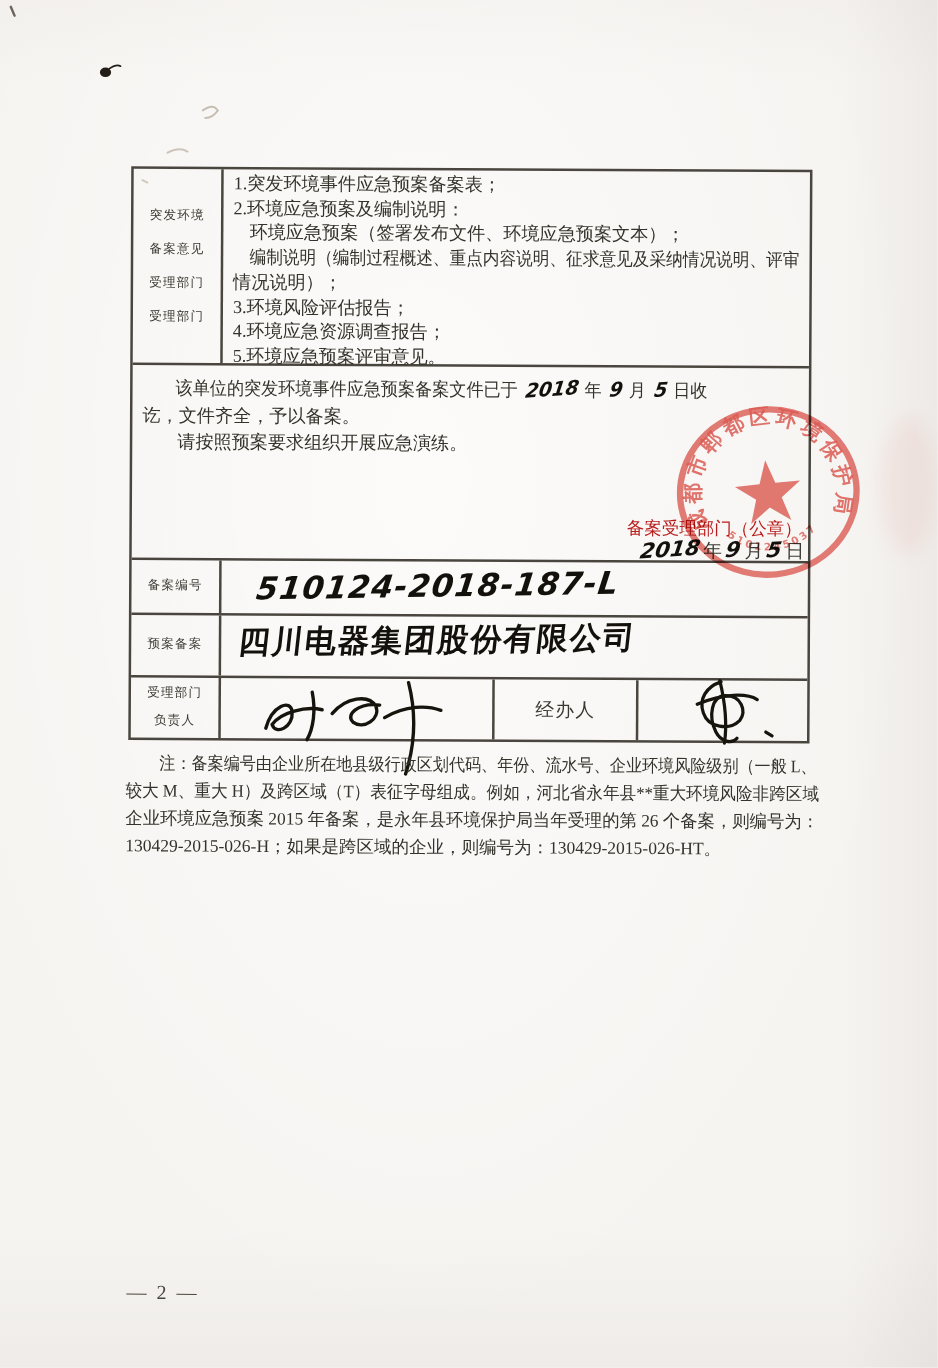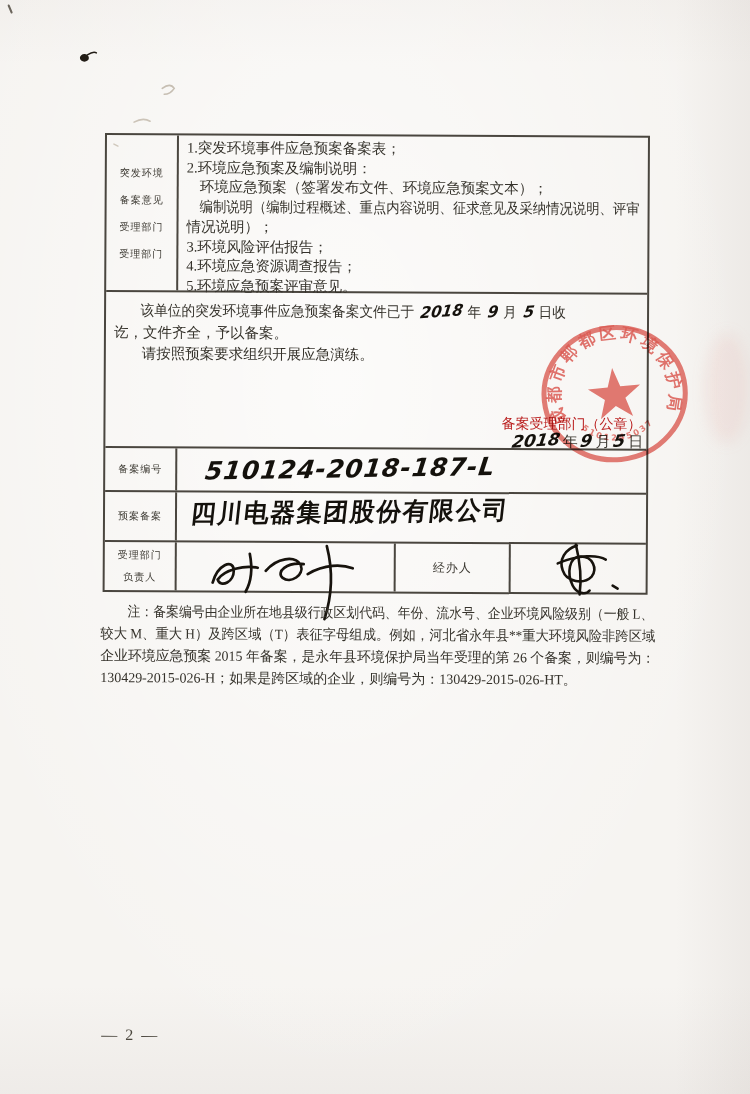--- a/index.html
+++ b/index.html
@@ -45,21 +45,21 @@
   .date-line{position:absolute;right:3px;top:136px;font-size:15px;white-space:nowrap;color:#3b3831;}
   .date-line .hw{font-size:17px;margin:0 3px;}
 
   
   .filing-value{position:absolute;left:28px;top:5px;font-family:"DejaVu Sans",sans-serif;
     font-size:25px;font-style:italic;font-weight:600;color:#14110c;white-space:nowrap;
     transform:rotate(-1.2deg) skewX(-8deg);letter-spacing:1px;}
   .company-value{position:absolute;left:14px;top:2px;font-size:25px;font-weight:700;color:#14110c;
     white-space:nowrap;transform:rotate(-1deg) skewX(-7deg);letter-spacing:1.5px;}
   .cell-mid{border-right:2px solid #4a463f;box-sizing:border-box;}
-  .handler-cell{display:flex;align-items:center;justify-content:center;font-size:12px;
+  .handler-cell{display:flex;align-items:center;justify-content:center;font-size:15px;
     letter-spacing:1px;color:#3b3831;}
   .sig-svg{position:absolute;overflow:visible;}
 
   
   .note{position:absolute;left:103px;top:601px;width:557px;font-size:14px;line-height:22px;color:#35322b;}
   .note-line{display:block;white-space:nowrap;}
   .note-ind{margin-left:27px;}
 
   
   .pageno{position:absolute;left:106px;top:1026px;font-size:16px;letter-spacing:2px;color:#4b473e;}

